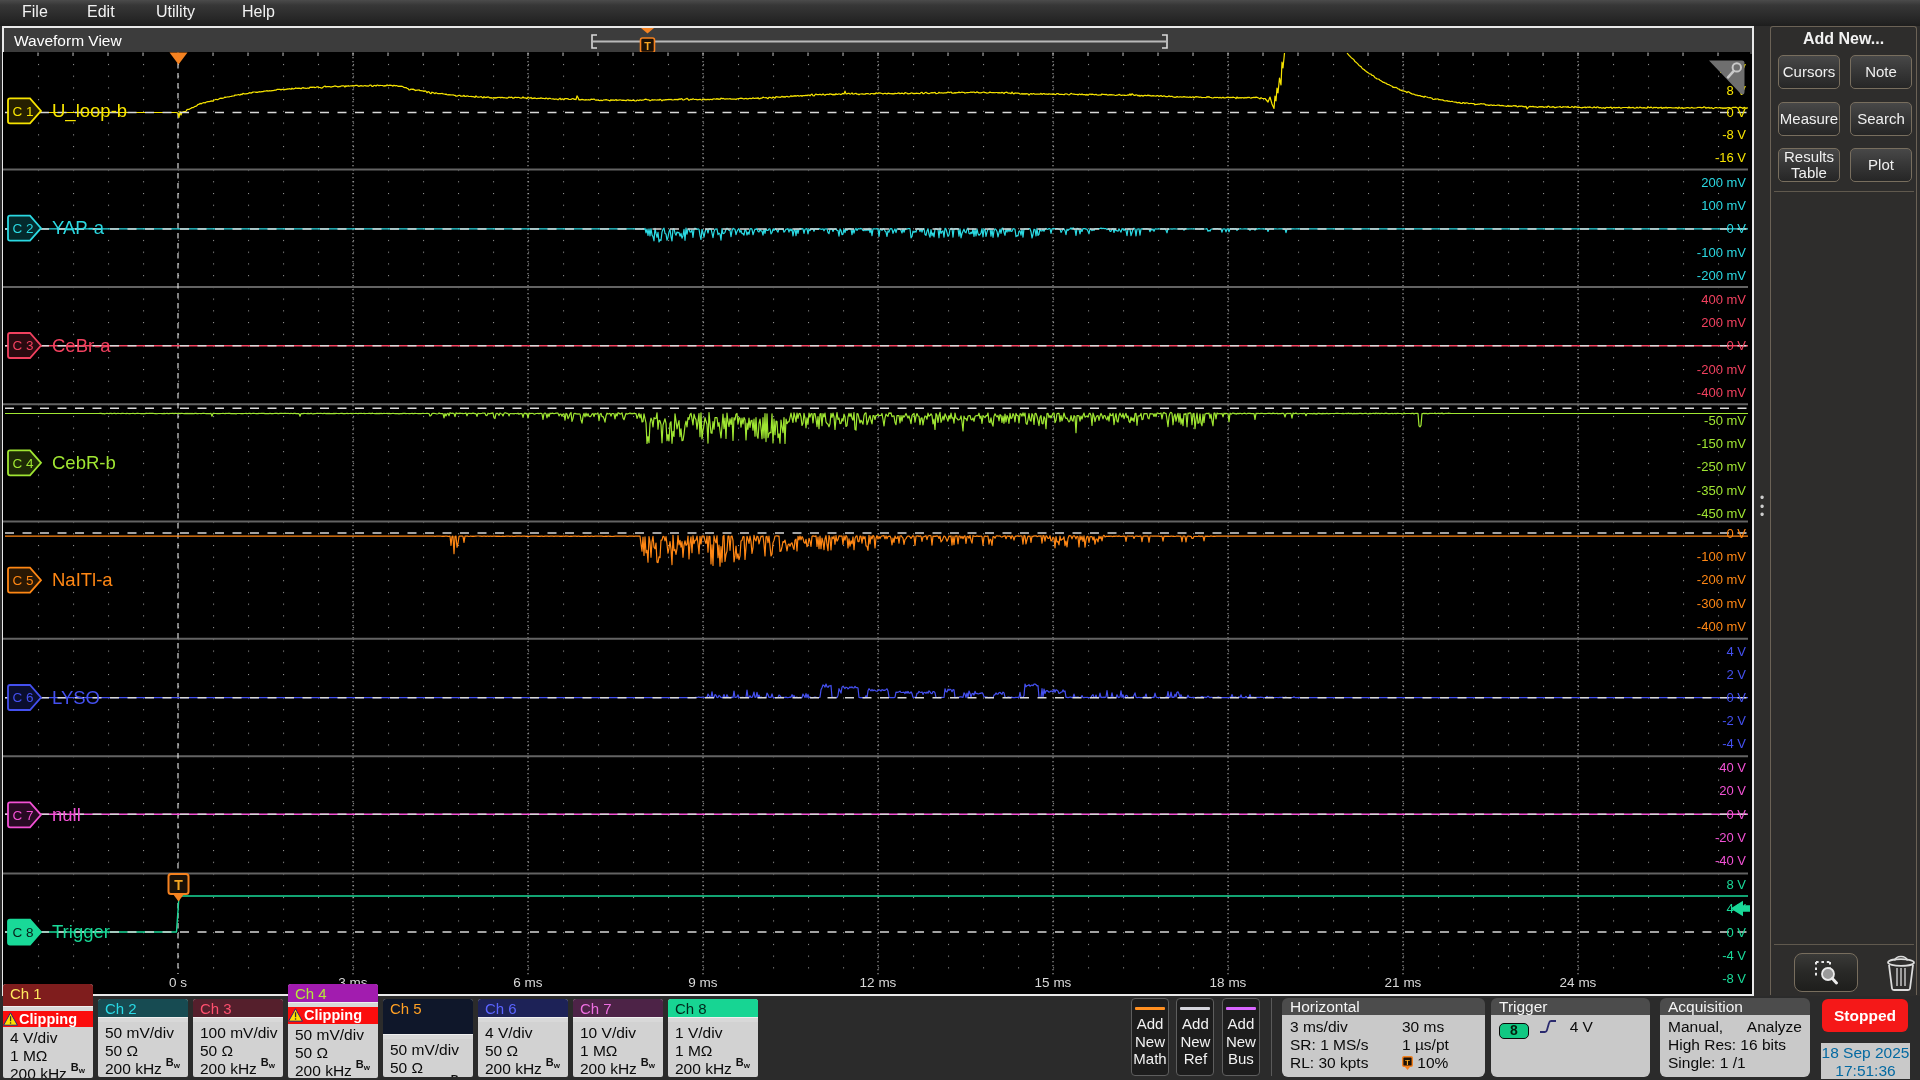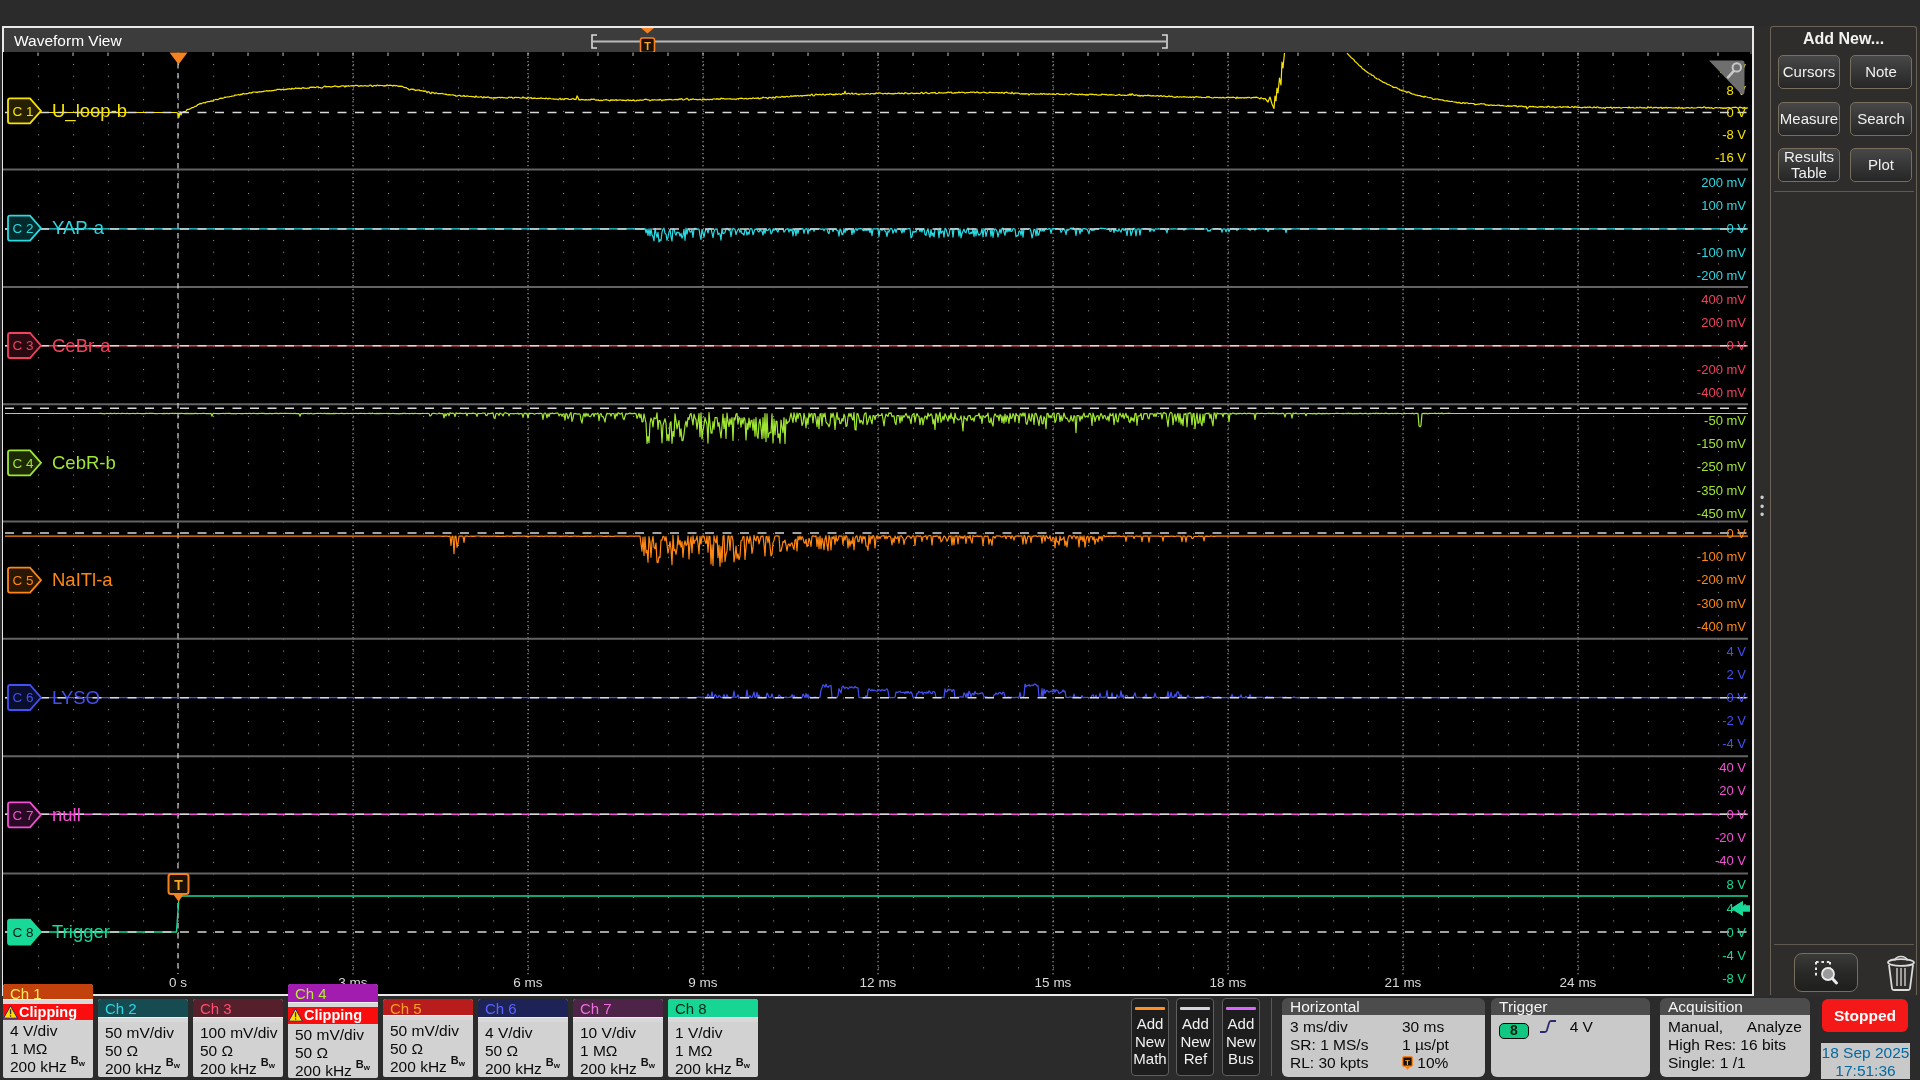--- a/index.html
+++ b/index.html
@@ -44,20 +44,26 @@
 .panel .pb { position:absolute; left:0; top:17px; right:0; bottom:0; background:#c9c9c9;
   color:#0a0a0a; font-size:15.5px; padding:3px 8px 0 8px; line-height:18px; }
 #stopped { position:absolute; left:1822px; top:998.5px; width:86px; height:33px; background:#f51818;
   border-radius:6px; color:#fff; font-weight:bold; font-size:15.5px; text-align:center; line-height:33px; }
 #datetime { position:absolute; left:1821px; top:1042.5px; width:89px; height:36px; background:#c9c9c9;
   color:#0369a1; font-size:15.5px; text-align:center; line-height:18px; padding-top:1px; }
 .r2 { display:flex; justify-content:space-between; }
 </style></head>
 <body>
 <div id="root">
+  <div id="menubar">
+    <span style="left:22px">File</span>
+      <span style="left:87px">Edit</span>
+    <span style="left:156px">Utility</span>
+      <span style="left:242px">Help</span>
+  </div>
 
   <div id="wfpanel">
     <div id="wfhead">
       <span class="title">Waveform View</span>
       <svg width="600" height="26" viewBox="0 0 600 26" style="position:absolute;left:583px;top:0">
         <path d="M10 7 H5 V20 H10" stroke="#d9d9d9" stroke-width="1.6" fill="none"></path>
         <path d="M575 7 H580 V20 H575" stroke="#d9d9d9" stroke-width="1.6" fill="none"></path>
         <path d="M5 13.5 H580" stroke="#b9b9b9" stroke-width="1.8" fill="none"></path>
         <rect x="53.5" y="10" width="14" height="14.5" rx="2" fill="#1a1006" stroke="#f58220" stroke-width="1.6"></rect>
         <text x="60.5" y="21.5" fill="#f5a623" font-size="11" font-weight="bold" text-anchor="middle" font-family="Liberation Sans">T</text>
@@ -200,21 +206,21 @@
         <path d="M10.5 6.5 Q12 2.5 17 2.5 Q22 2.5 23.5 6.5" fill="none" stroke="#dcdcdc" stroke-width="1.7"></path>
         <path d="M5 11 L8 34.5 Q8.2 36 10 36 H24 Q25.8 36 26 34.5 L29 11" fill="none" stroke="#dcdcdc" stroke-width="1.8"></path>
         <path d="M13 14 V32 M17 14 V32 M21 14 V32" stroke="#dcdcdc" stroke-width="1.3"></path>
       </svg>
     </div>
   </div>
   <div id="handle">•<br>•<br>•</div>
 
   <div id="bottom"></div>
   <div class="chbadge" style="left:3px;top:983.5px;height:94.0px">
-      <div class="chhead" style="background:#c2410c;color:#ffe95e;height:15px">Ch 1</div>
+      <div class="chhead" style="background:#7f1d1d;color:#ffe95e;height:22px">Ch 1</div>
       <div class="chstrip"></div>
       <div class="chclip">
         <svg width="15" height="14" viewBox="0 0 15 14" style="vertical-align:-2px">
           <path d="M7.5 0.8 L14.4 13.2 H0.6 Z" fill="#ffe000" stroke="#282878" stroke-width="1"></path>
           <rect x="6.9" y="4.2" width="1.3" height="5" fill="#303030"></rect>
           <rect x="6.9" y="10.3" width="1.3" height="1.4" fill="#303030"></rect>
         </svg>
         <span>Clipping</span>
       </div>
       <div class="chbody">
@@ -252,21 +258,21 @@
         </svg>
         <span>Clipping</span>
       </div>
       <div class="chbody">
         <div>50 mV/div</div>
         <div>50 Ω</div>
         <div>200 kHz<span class="bw">B<span>w</span></span></div>
       </div>
     </div>
 <div class="chbadge" style="left:383px;top:998.7px;height:78.79999999999995px">
-      <div class="chhead" style="background:#b91c1c;color:#ffa024;height:16px">Ch 5</div>
+      <div class="chhead" style="background:#0f172a;color:#ffa024;height:35px">Ch 5</div>
       <div class="chstrip"></div>
       <div class="chbody">
         <div>50 mV/div</div>
         <div>50 Ω</div>
         <div>200 kHz<span class="bw">B<span>w</span></span></div>
       </div>
     </div>
 <div class="chbadge" style="left:478px;top:998.7px;height:78.79999999999995px">
       <div class="chhead" style="background:#1d2257;color:#5a64ff;height:18.3px">Ch 6</div>
       <div class="chstrip"></div>

